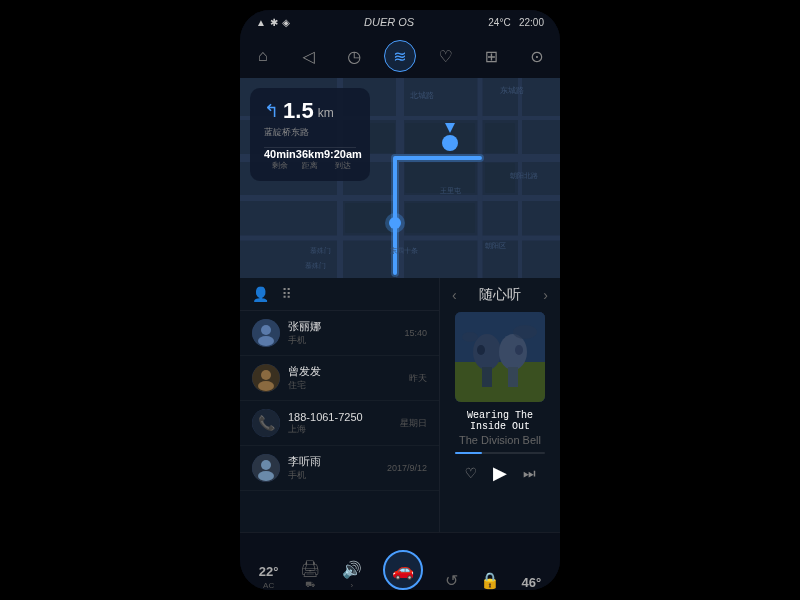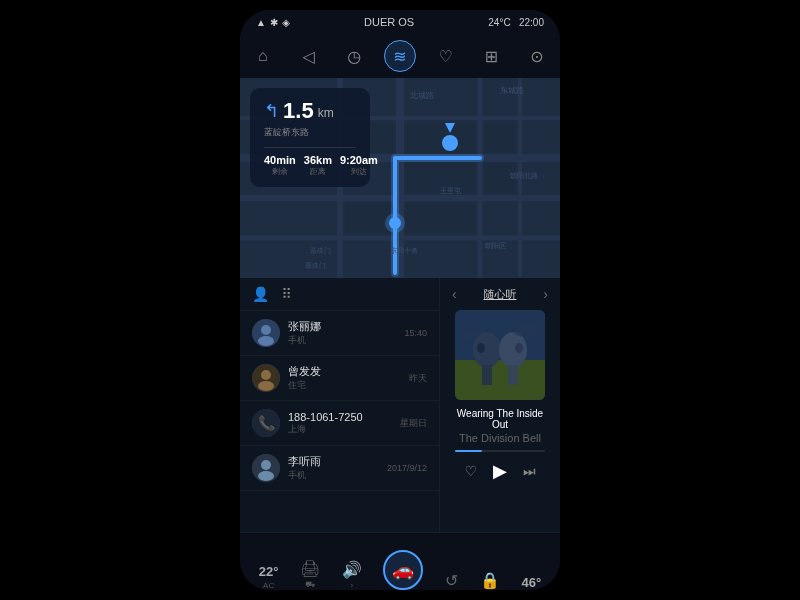--- a/index.html
+++ b/index.html
@@ -27,21 +27,21 @@
     .status-bar {
       display: flex;
       justify-content: space-between;
       align-items: center;
       padding: 6px 16px;
       background: #0a0f1a;
       font-size: 10px;
       color: #ccc;
     }
     .status-left { display: flex; gap: 4px; align-items: center; }
-    .status-center { font-size: 11px; color: #ccc; }
+    .status-center { font-size: 11px; color: #ccc; font-style: italic; }
     .status-right { font-size: 10px; color: #ccc; }
     
     .nav-bar {
       display: flex;
       justify-content: space-around;
       align-items: center;
       padding: 6px 0;
       background: #0a0f1a;
     }
     .nav-icon {
@@ -100,22 +100,20 @@
     .road-name {
       font-size: 9px;
       color: #888;
       margin-top: 2px;
     }
     .nav-stats {
       display: flex;
       justify-content: space-between;
       margin-top: 8px;
       border-top: 1px solid rgba(255,255,255,0.1);
-      padding-top: 6px;
-      gap: 8px;
     }
     .nav-stat {
       display: flex;
       flex-direction: column;
       align-items: center;
     }
     .stat-val {
       font-size: 11px;
       color: #fff;
       font-weight: bold;
@@ -199,23 +197,22 @@
     }
     .music-header {
       display: flex;
       align-items: center;
       justify-content: space-between;
       width: 100%;
       padding: 0 4px;
       margin-bottom: 8px;
     }
     .music-title {
-      font-size: 11px;
+      font-size: 14px;
       color: #ccc;
-      text-decoration: underline;
     }
     .music-nav {
       color: #666;
       font-size: 14px;
       cursor: pointer;
     }
     .album-art {
       width: 90px;
       height: 90px;
       border-radius: 6px;
@@ -223,20 +220,21 @@
       overflow: hidden;
       position: relative;
       margin-bottom: 8px;
     }
     
     .song-name {
       font-size: 10px;
       color: #fff;
       text-align: center;
       margin-bottom: 2px;
+      font-family: Liberation Mono, monospace;
     }
     .artist-name {
       font-size: 11px;
       color: #666;
       text-align: center;
       margin-bottom: 6px;
     }
     .progress-bar {
       width: 90px;
       height: 2px;

